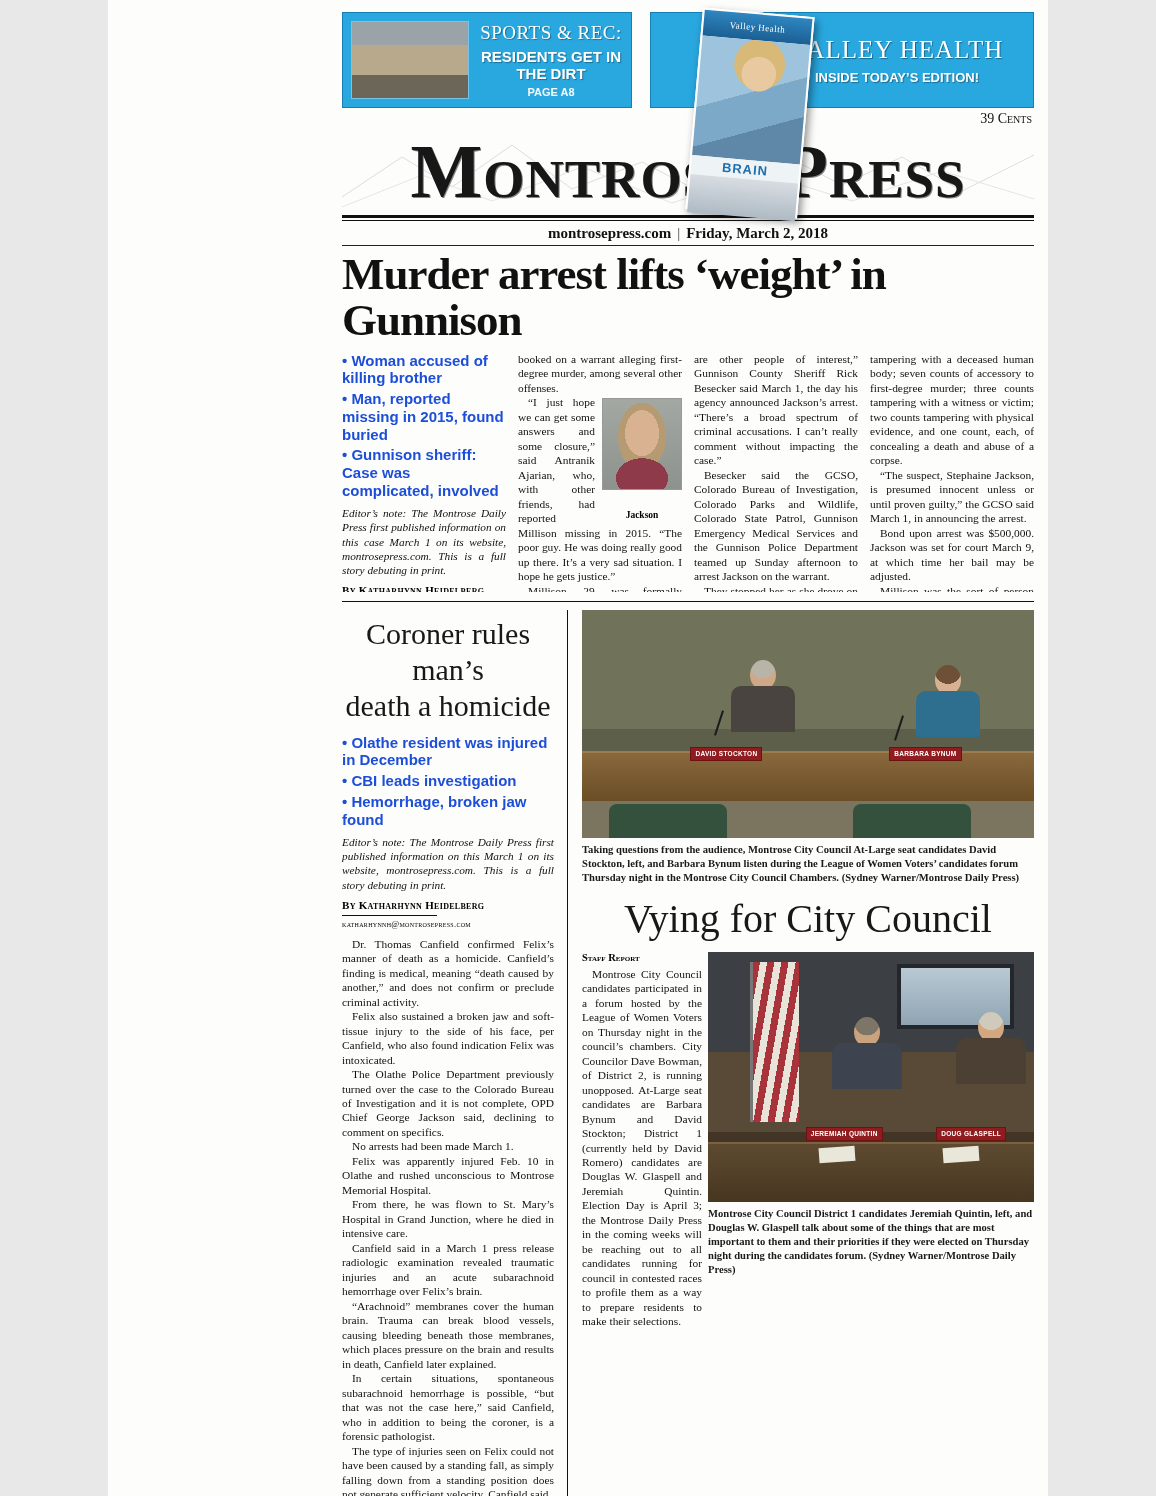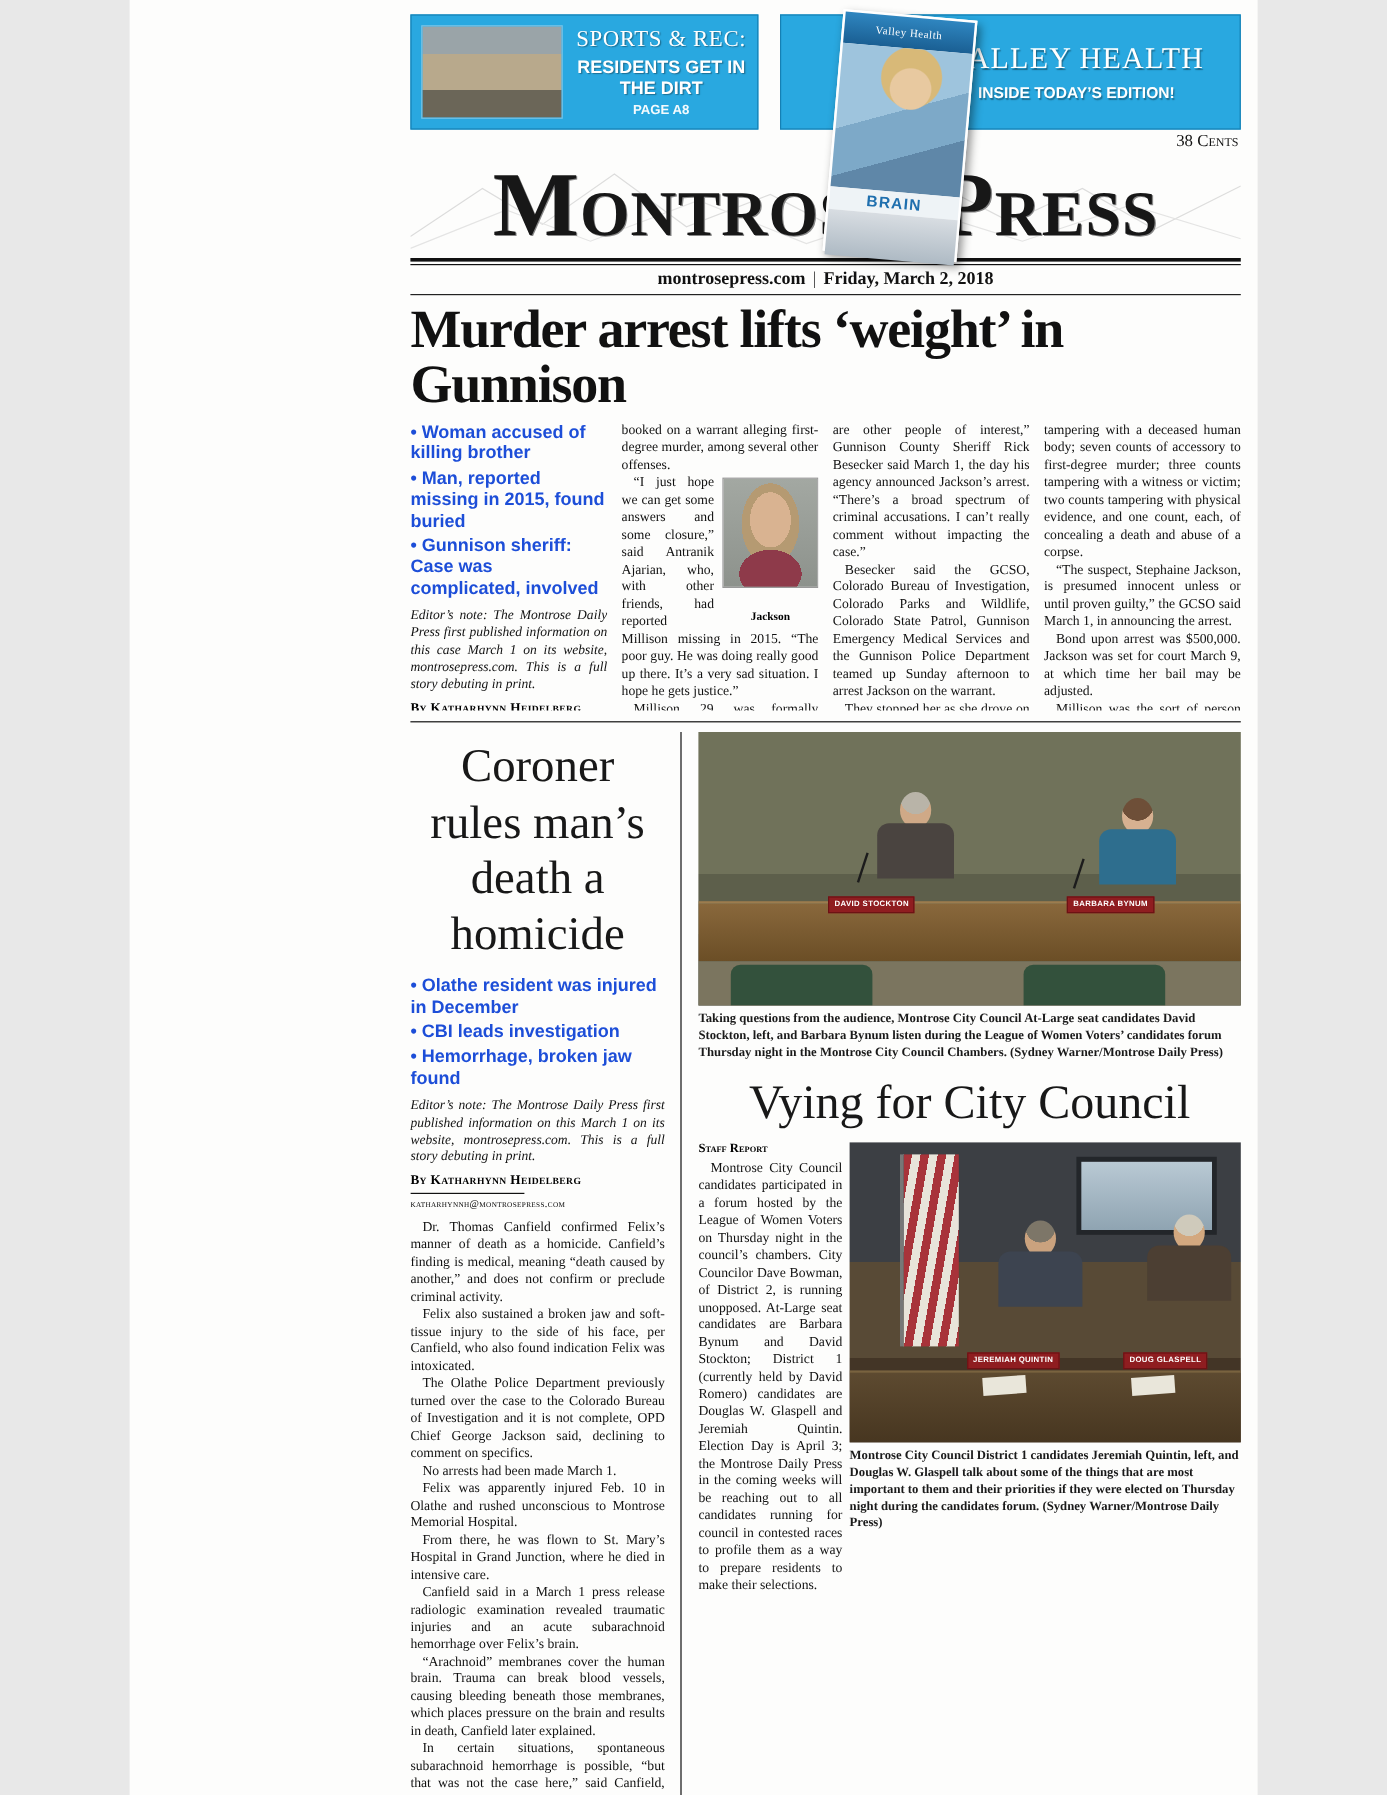--- a/index.html
+++ b/index.html
@@ -75,21 +75,21 @@
   .mug { width:80px; height:92px; border:1px solid #999;
      background: radial-gradient(ellipse 26px 20px at 50% 88%, #8e3a4a 0 100%, transparent 100%),
        radial-gradient(ellipse 17px 23px at 50% 38%, #d9b391 0 100%, transparent 100%),
        radial-gradient(ellipse 24px 34px at 50% 42%, #b59a72 0 100%, transparent 100%),
        linear-gradient(#a3a8a2,#8d928c); }
   .mugcap { text-align:center; font-weight:bold; font-size:9.5px; padding-top:20px; }
 
   
   .middle { display:flex; gap:14px; }
   .coroner { width:226px; flex:none; border-right:1px solid #111; padding-right:13px; overflow:hidden; text-align:justify; }
-  .h-coroner { font-size:39px; text-align:center; line-height:1.2; padding:6px 0 10px; }
+  .h-coroner { font-size:30px; text-align:center; line-height:1.2; padding:6px 0 10px; }
   .council { flex:1; min-width:0; }
 
   .photo { position:relative; overflow:hidden; }
   .photo1 { width:100%; height:228px; background:linear-gradient(#70725a 0 52%, #5d5f4b 52% 74%, #4c4e3e 74%); }
   .desk1 { position:absolute; left:0; right:0; top:62%; height:22%; background:linear-gradient(#89683c,#6b4e26); border-top:2px solid #9c7c4e; }
   .floor1 { position:absolute; left:0; right:0; bottom:0; height:16%; background:#7b755f; }
   .chair { position:absolute; bottom:0; height:15%; width:26%; background:#33513c; border-radius:8px 8px 0 0; }
   .person { position:absolute; }
   .head { width:26px; height:30px; border-radius:50%; margin:0 auto; }
   .torso { width:64px; height:46px; border-radius:10px 10px 0 0; margin-top:-4px; }
@@ -132,21 +132,21 @@
       </div>
     </div>
 
     <div class="magcover">
       <div class="mtop">Valley Health</div>
       <div class="mphoto"></div>
       <div class="mbrain">BRAIN</div>
       <div class="mbot"></div>
     </div>
 
-    <div class="priceline">38 Cents</div>
+    <div class="priceline">39 Cents</div>
 
     <div class="masthead">
       <svg class="mast-bg" viewBox="0 0 692 88" preserveAspectRatio="none">
         <polyline points="0,70 60,30 110,60 170,18 230,62 300,35 360,66 430,22 500,58 560,30 620,64 692,28" fill="none" stroke="#bdbdbd" stroke-width="1"></polyline>
         <polyline points="0,80 80,48 150,74 240,40 330,76 420,46 510,74 600,44 692,72" fill="none" stroke="#cccccc" stroke-width="1"></polyline>
       </svg>
       <div class="mast-title">
         <span class="mast-word">Montrose</span>
         <span class="mast-daily">DAILY</span>
         <span class="mast-word">Press</span>

